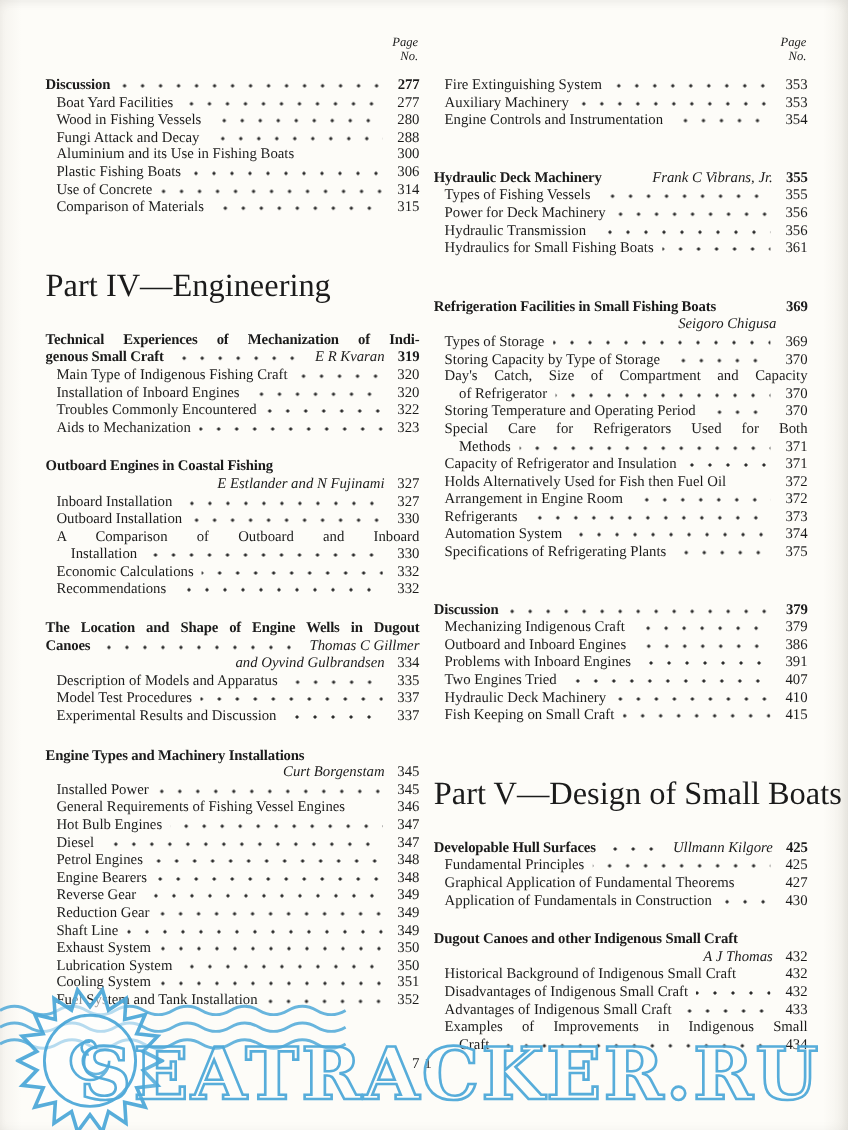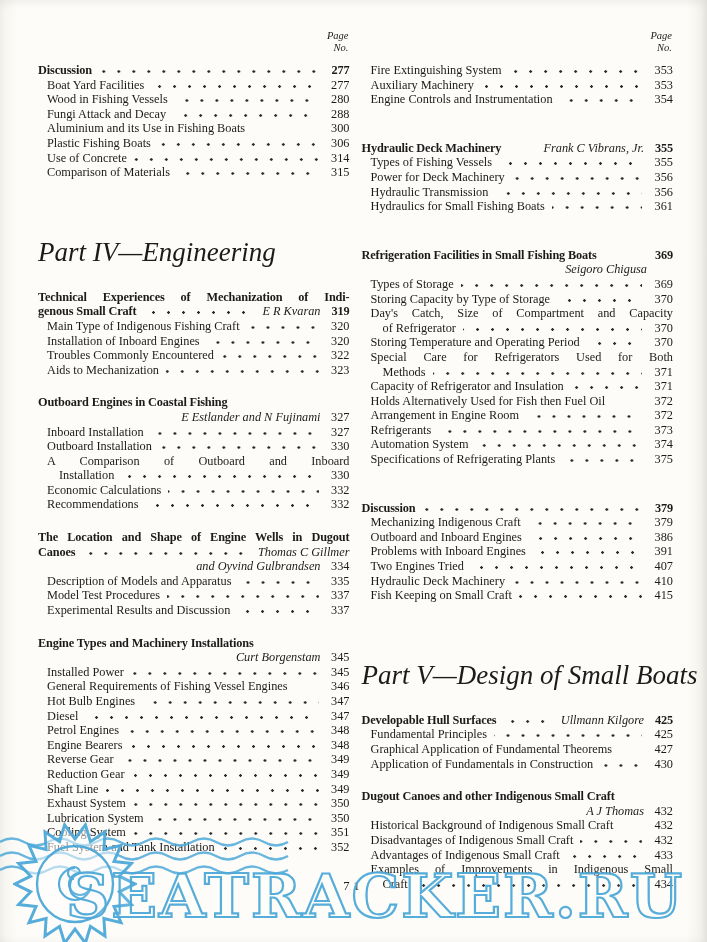--- a/index.html
+++ b/index.html
@@ -25,21 +25,21 @@
   .pagecol { min-width:24px; text-align:right; margin-left:5px; flex-shrink:0; }
   .spacer { flex:1 1 10px; min-width:4px; }
   .dots {
     flex:1 1 20px; min-width:10px; height:5px; margin:0 2px 0 7px; align-self:baseline;
     background-image:radial-gradient(circle,#2b2b2b 1.15px, rgba(0,0,0,0) 1.5px);
     background-size:15px 5px; background-repeat:repeat-x; background-position:center bottom;
   }
   .gap-md { margin-top:10px; }
   .gap-lg { margin-top:18px; }
   .gap-xl { margin-top:34px; }
-  .part { font-size:27px; font-style:italic; line-height:32px; margin:56px 0 22px; display:block; letter-spacing:0; }
+  .part { font-size:27px; line-height:32px; margin:42px 0 22px; display:block; letter-spacing:0; }
   .pageno { display:block; text-align:right; font-style:italic; font-size:10.5px; line-height:11.5px; margin-bottom:9px; padding-right:1px; }
 
   .folio { position:absolute; left:0; right:0; bottom:48px; text-align:center; font-size:12.5px; letter-spacing:4px; z-index:2; }
 
   .watermark { position:absolute; left:0; bottom:0; width:559px; height:150px; z-index:5; pointer-events:none; }
   .wm-waves { position:absolute; left:0; bottom:62px; opacity:0.85; }
   .wm-logo  { position:absolute; left:13px; bottom:-4px; opacity:0.95; }
   .wm-text {
     position:absolute; left:66px; bottom:16px; white-space:nowrap;
     font-family:"DejaVu Serif","Liberation Serif",serif; font-weight:bold;

